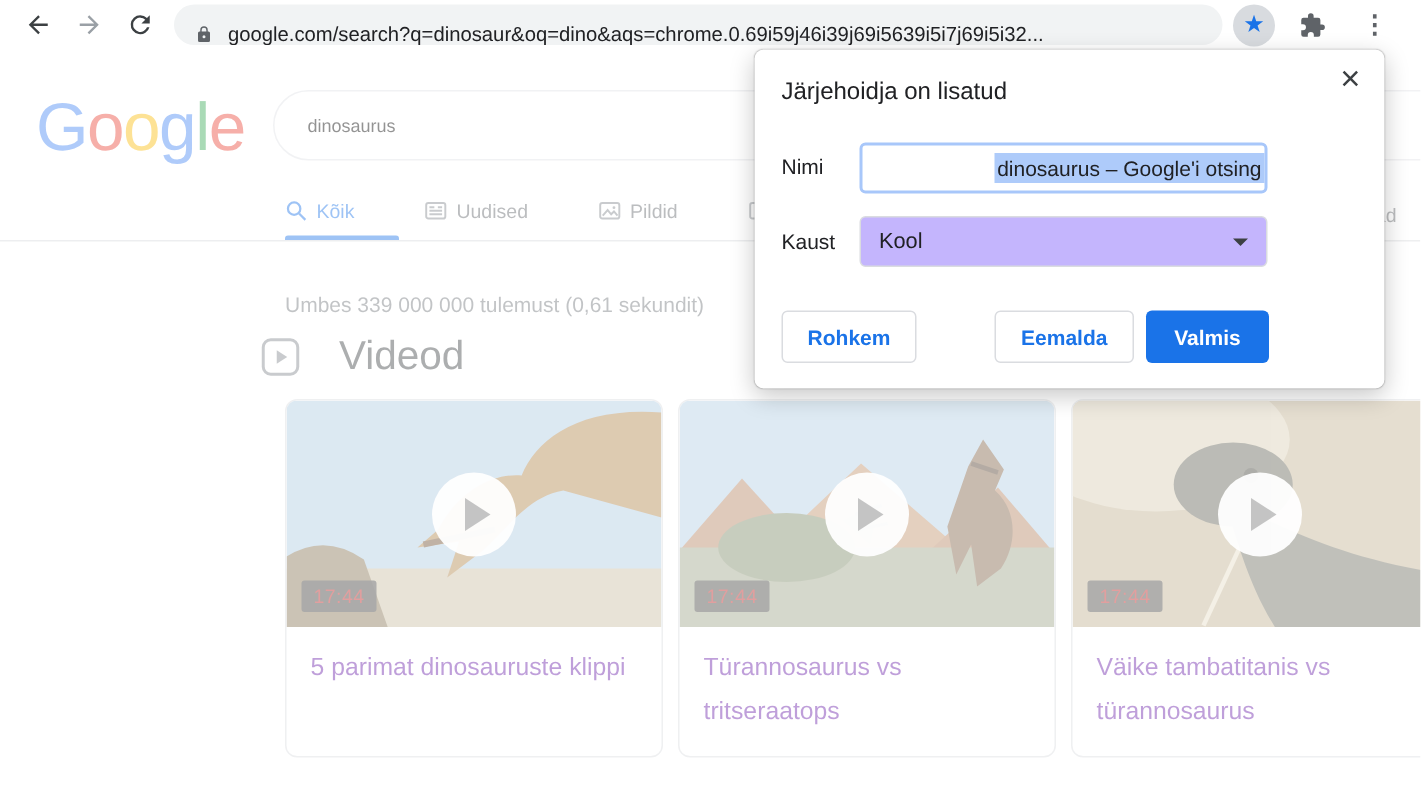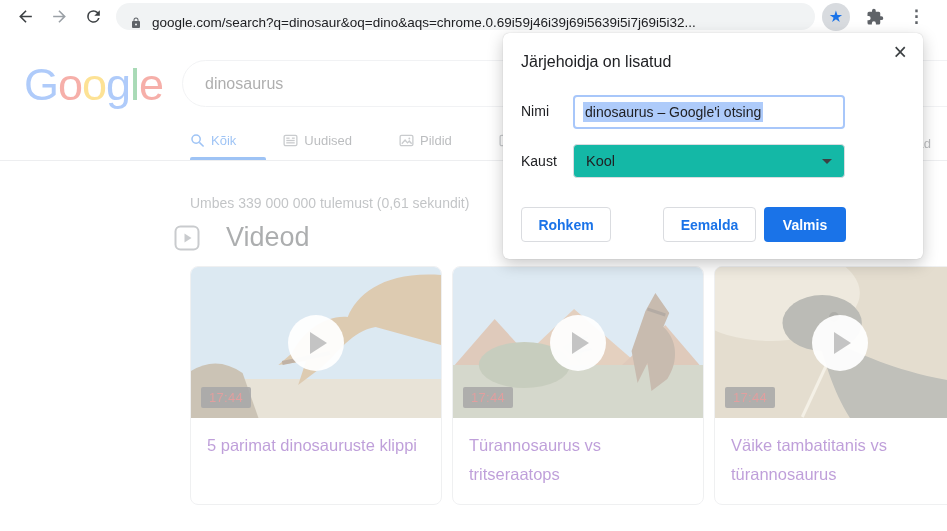--- a/index.html
+++ b/index.html
@@ -25,21 +25,21 @@
               font-size:17px; font-weight:bold; line-height:1; cursor:pointer; padding:4px 8px; }
 
   
   .page { position:absolute; left:0; top:33px; width:947px; height:498px; opacity:.42; }
   .logo { position:absolute; left:24px; top:26px; font-size:45px; font-weight:500;
           letter-spacing:-1px; cursor:pointer; }
   .l-blue{color:#4285F4;} .l-red{color:#EA4335;} .l-yellow{color:#FBBC05;} .l-green{color:#34A853;}
   .search-pill { position:absolute; left:182px; top:27px; width:800px; height:47px;
                  background:#fff; border:1px solid #dfe1e5; border-radius:24px;
                  display:flex; align-items:center; padding-left:22px; }
-  .search-query { font-size:16px; color:#404040; }
+  .search-query { font-size:12px; color:#000000; }
 
   .tabs { position:absolute; left:190px; top:100px; display:flex; gap:47px; align-items:center; }
   .tab { display:flex; align-items:center; gap:6px; font-size:13px; color:#5f6368; cursor:pointer;
          white-space:nowrap; }
   .tab.active { color:#1a73e8; }
   .tab svg { width:15px; height:15px; }
   .tab-underline { position:absolute; left:190px; top:124px; width:76px; height:3px;
                    background:#1a73e8; border-radius:2px 2px 0 0; }
   .tools { position:absolute; right:16px; top:103px; font-size:13px; color:#5f6368; cursor:pointer; }
   .tabs-divider { position:absolute; left:0; top:127px; width:947px; height:1px; background:#d6d9dc; }
@@ -70,24 +70,24 @@
   .dialog { position:absolute; left:503px; top:33px; width:420px; height:226px; background:#fff;
             border-radius:6px; z-index:10;
             box-shadow:0 0 1px rgba(0,0,0,.25), 0 5px 16px rgba(0,0,0,.22); }
   .dlg-title { position:absolute; left:18px; top:20px; font-size:16px; color:#202124; }
   .dlg-close { position:absolute; right:12px; top:4px; border:none; background:transparent;
                font-size:23px; color:#3c4043; cursor:pointer; line-height:1; padding:4px; }
   .dlg-label { position:absolute; left:18px; font-size:14px; color:#202124; line-height:36px; }
   .lbl-name { top:60px; } .lbl-folder { top:110px; }
   .name-input { position:absolute; left:70px; top:62px; width:272px; height:34px;
                 border:2px solid #a8c7fa; border-radius:4px; background:#fff;
-                display:flex; align-items:center; padding-left:8px; cursor:text; }
+                display:flex; align-items:center; padding-left:8px; cursor:text;justify-content:flex-end; }
   .sel-text { background:#aecbfa; color:#202124; font-size:14px; padding:2px 2px; }
   .folder-select { position:absolute; left:70px; top:111px; width:272px; height:34px;
-                   border:1px solid #dadce0; border-radius:4px; background:#14b8a6;
+                   border:1px solid #dadce0; border-radius:4px; background:#c4b5fd;
                    display:flex; align-items:center; padding:0 12px; cursor:pointer; }
   .folder-value { font-size:14.5px; color:#202124; flex:1; }
   .select-caret { width:0; height:0; border-left:5px solid transparent; border-right:5px solid transparent;
                   border-top:5px solid #3c4043; }
   .dlg-btn { position:absolute; top:174px; height:35px; border-radius:4px; font-size:14px;
              font-weight:600; cursor:pointer; font-family:"Liberation Sans", sans-serif; }
   .btn-secondary { background:#fff; border:1px solid #dadce0; color:#1a73e8; }
   .btn-more { left:18px; width:90px; }
   .btn-remove { left:160px; width:93px; }
   .btn-done { left:261px; width:82px; background:#1a73e8; border:none; color:#fff; }

